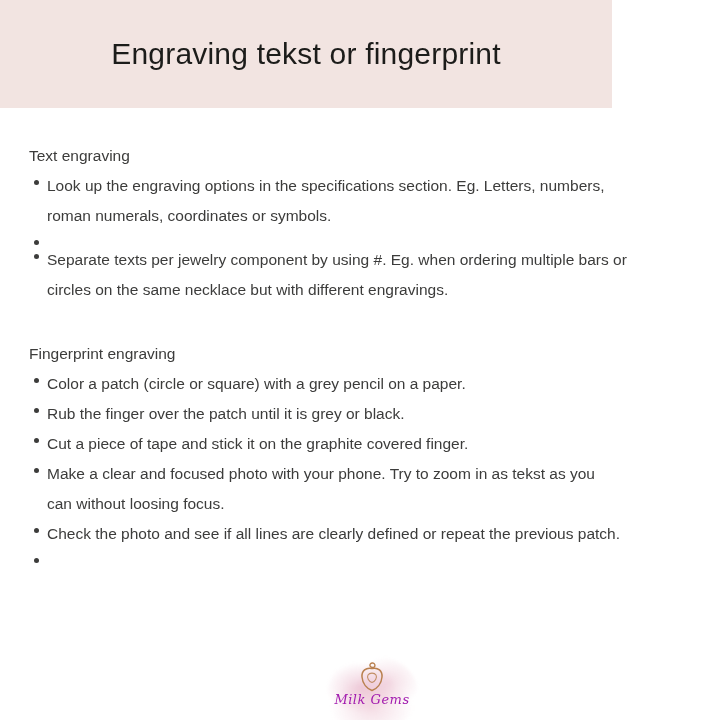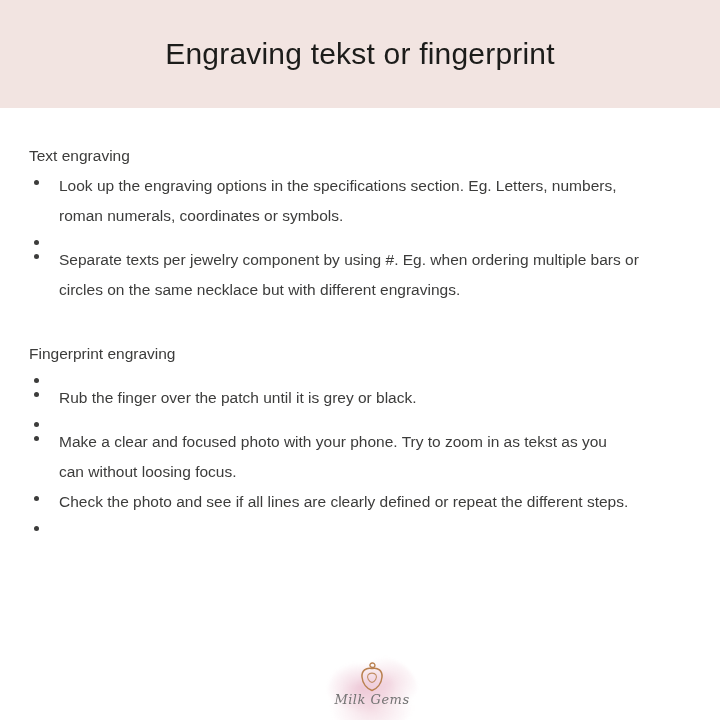--- a/index.html
+++ b/index.html
@@ -4,21 +4,21 @@
 <style>
   html, body { margin: 0; padding: 0; }
   body {
     width: 720px; height: 720px;
     background: #ffffff;
     overflow: hidden;
     position: relative;
     font-family: "Liberation Sans", sans-serif;
   }
   .banner {
-    width: 720px; height: 108px;
+    width: 612px; height: 108px;
     background: #F2E4E1;
     display: flex; align-items: center; justify-content: center;
   }
   .banner h1 {
     margin: 0;
     font-size: 30px;
     font-weight: 400;
     letter-spacing: 0.2px;
     color: #1C1C1A;
   }
@@ -44,21 +44,21 @@
     line-height: 30px;
   }
   .dot {
     flex: none;
     width: 5px; height: 5px;
     border-radius: 50%;
     background: #3C3C3B;
     margin: 9px 0 0 5px;
   }
   .li-text {
-    margin-left: 20px;
+    margin-left: 8px;
     white-space: pre-line;
   }
   
   .logo {
     position: absolute;
     left: 326px; top: 654px;
     width: 92px; height: 80px;
   }
   .blob {
     position: absolute; inset: 0;
@@ -74,21 +74,21 @@
     left: 50%; top: 5px;
     transform: translateX(-50%);
   }
   .brand {
     position: absolute;
     left: 0; right: 0; top: 38px;
     text-align: center;
     font-family: "DejaVu Serif", serif;
     font-style: italic;
     font-size: 13px;
-    color: #737373;
+    color: #a21caf;
     letter-spacing: 0.5px;
   }
 </style>
 </head>
 <body>
 
 <header class="banner">
   <h1>Engraving tekst or fingerprint</h1>
 </header>
 
@@ -111,36 +111,38 @@
 circles on the same necklace but with different engravings.</span>
       </li>
     </ul>
   </section>
 
   <section class="section second">
     <h2>Fingerprint engraving</h2>
     <ul class="bullets">
       <li>
         <span class="dot"></span>
+        <span class="li-text">Color a patch (circle or square) with a grey pencil on a paper.</span>
       </li>
       <li>
         <span class="dot"></span>
         <span class="li-text">Rub the finger over the patch until it is grey or black.</span>
       </li>
       <li>
         <span class="dot"></span>
+        <span class="li-text">Cut a piece of tape and stick it on the graphite covered finger.</span>
       </li>
       <li>
         <span class="dot"></span>
         <span class="li-text">Make a clear and focused photo with your phone. Try to zoom in as tekst as you
 can without loosing focus.</span>
       </li>
       <li>
         <span class="dot"></span>
-        <span class="li-text">Check the photo and see if all lines are clearly defined or repeat the different steps.</span>
+        <span class="li-text">Check the photo and see if all lines are clearly defined or repeat the previous patch.</span>
       </li>
       <li>
         <span class="dot"></span>
       </li>
     </ul>
   </section>
 
 </main>
 
 <footer class="logo">

